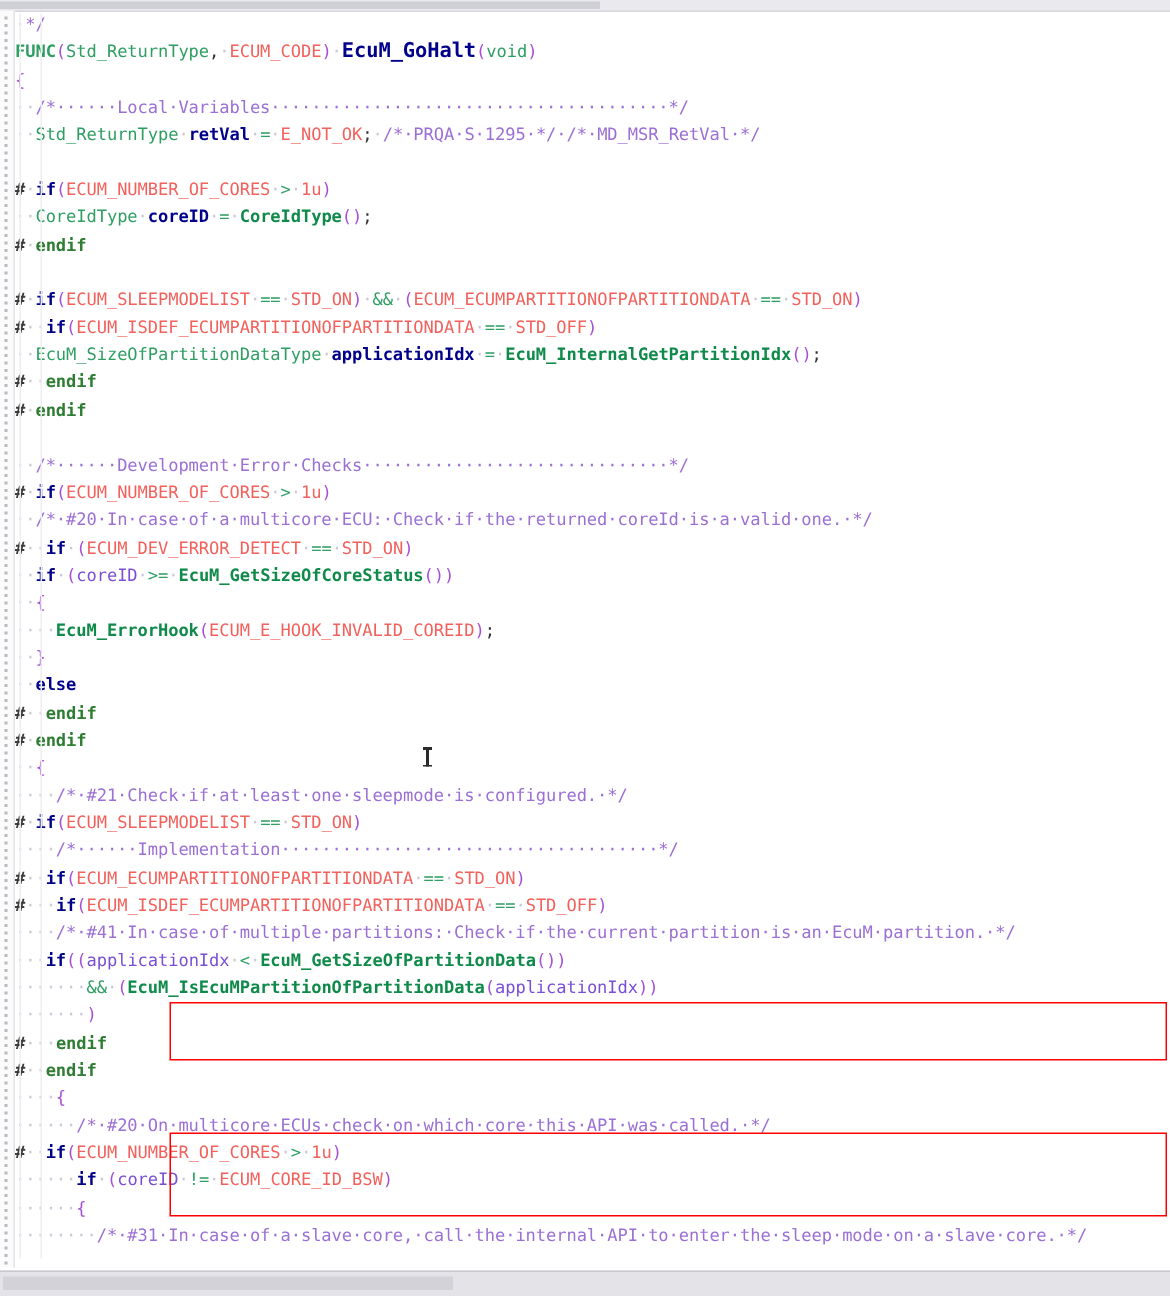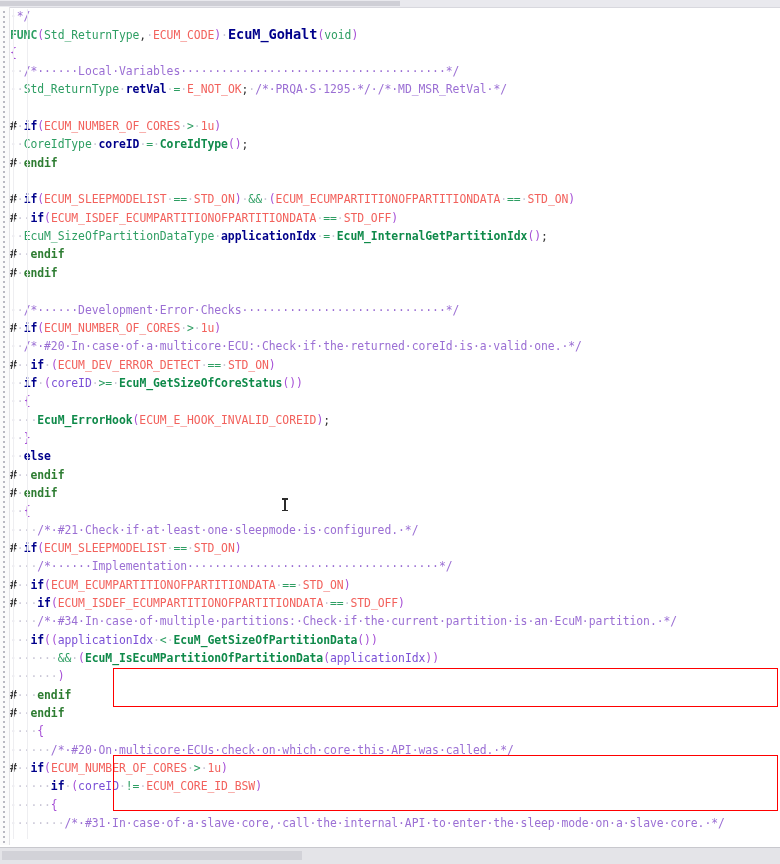--- a/index.html
+++ b/index.html
@@ -388,21 +388,21 @@
       <div class="line"><span class="t-ws">··</span><span class="t-paren">}</span></div>
       <div class="line"><span class="t-ws">··</span><span class="t-kw">else</span></div>
       <div class="line"><span class="t-pp">#</span><span class="t-ws">··</span><span class="t-pp2">endif</span></div>
       <div class="line"><span class="t-pp">#</span><span class="t-ws">·</span><span class="t-pp2">endif</span></div>
       <div class="line"><span class="t-ws">··</span><span class="t-paren">{</span></div>
       <div class="line"><span class="t-ws">····</span><span class="t-cmt">/*·#21·Check·if·at·least·one·sleepmode·is·configured.·*/</span></div>
       <div class="line"><span class="t-pp">#</span><span class="t-ws">·</span><span class="t-kw">if</span><span class="t-paren">(</span><span class="t-macro">ECUM_SLEEPMODELIST</span><span class="t-ws">·</span><span class="t-op">==</span><span class="t-ws">·</span><span class="t-macro">STD_ON</span><span class="t-paren">)</span></div>
       <div class="line"><span class="t-ws">····</span><span class="t-cmt">/*······Implementation·····································*/</span></div>
       <div class="line"><span class="t-pp">#</span><span class="t-ws">··</span><span class="t-kw">if</span><span class="t-paren">(</span><span class="t-macro">ECUM_ECUMPARTITIONOFPARTITIONDATA</span><span class="t-ws">·</span><span class="t-op">==</span><span class="t-ws">·</span><span class="t-macro">STD_ON</span><span class="t-paren">)</span></div>
       <div class="line"><span class="t-pp">#</span><span class="t-ws">···</span><span class="t-kw">if</span><span class="t-paren">(</span><span class="t-macro">ECUM_ISDEF_ECUMPARTITIONOFPARTITIONDATA</span><span class="t-ws">·</span><span class="t-op">==</span><span class="t-ws">·</span><span class="t-macro">STD_OFF</span><span class="t-paren">)</span></div>
-      <div class="line"><span class="t-ws">····</span><span class="t-cmt">/*·#34·In·case·of·multiple·partitions:·Check·if·the·current·partition·is·an·EcuM·partition.·*/</span></div>
+      <div class="line"><span class="t-ws">····</span><span class="t-cmt">/*·#41·In·case·of·multiple·partitions:·Check·if·the·current·partition·is·an·EcuM·partition.·*/</span></div>
       <div class="line"><span class="t-ws">···</span><span class="t-kw">if</span><span class="t-paren">(</span><span class="t-paren">(</span><span class="t-var2">applicationIdx</span><span class="t-ws">·</span><span class="t-op">&lt;</span><span class="t-ws">·</span><span class="t-call">EcuM_GetSizeOfPartitionData</span><span class="t-paren">(</span><span class="t-paren">)</span><span class="t-paren">)</span></div>
       <div class="line"><span class="t-ws">·······</span><span class="t-op">&amp;&amp;</span><span class="t-ws">·</span><span class="t-paren">(</span><span class="t-call">EcuM_IsEcuMPartitionOfPartitionData</span><span class="t-paren">(</span><span class="t-var2">applicationIdx</span><span class="t-paren">)</span><span class="t-paren">)</span></div>
       <div class="line"><span class="t-ws">·······</span><span class="t-paren">)</span></div>
       <div class="line"><span class="t-pp">#</span><span class="t-ws">···</span><span class="t-pp2">endif</span></div>
       <div class="line"><span class="t-pp">#</span><span class="t-ws">··</span><span class="t-pp2">endif</span></div>
       <div class="line"><span class="t-ws">····</span><span class="t-paren">{</span></div>
       <div class="line"><span class="t-ws">······</span><span class="t-cmt">/*·#20·On·multicore·ECUs·check·on·which·core·this·API·was·called.·*/</span></div>
       <div class="line"><span class="t-pp">#</span><span class="t-ws">··</span><span class="t-kw">if</span><span class="t-paren">(</span><span class="t-macro">ECUM_NUMBER_OF_CORES</span><span class="t-ws">·</span><span class="t-op">&gt;</span><span class="t-ws">·</span><span class="t-macro">1u</span><span class="t-paren">)</span></div>
       <div class="line"><span class="t-ws">······</span><span class="t-kw">if</span><span class="t-ws">·</span><span class="t-paren">(</span><span class="t-var2">coreID</span><span class="t-ws">·</span><span class="t-op">!=</span><span class="t-ws">·</span><span class="t-macro">ECUM_CORE_ID_BSW</span><span class="t-paren">)</span></div>
       <div class="line"><span class="t-ws">······</span><span class="t-paren">{</span></div>

